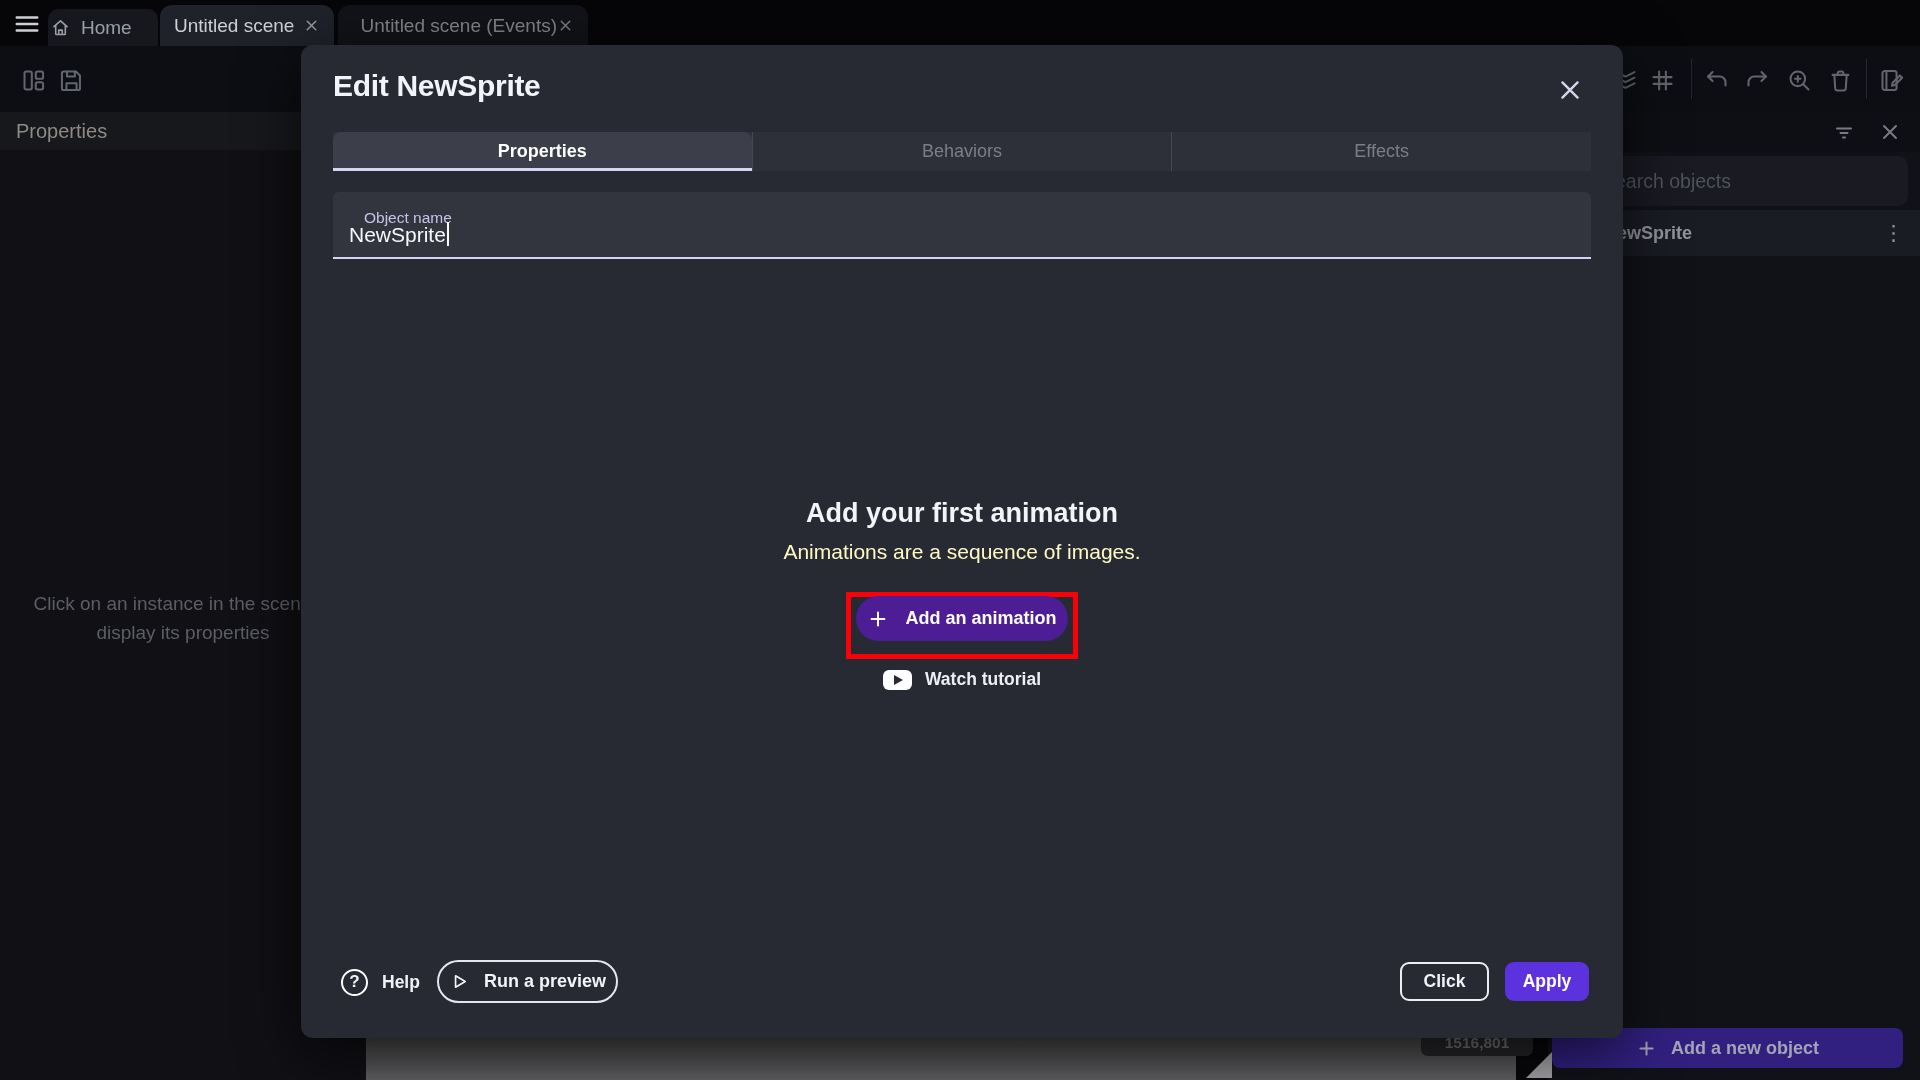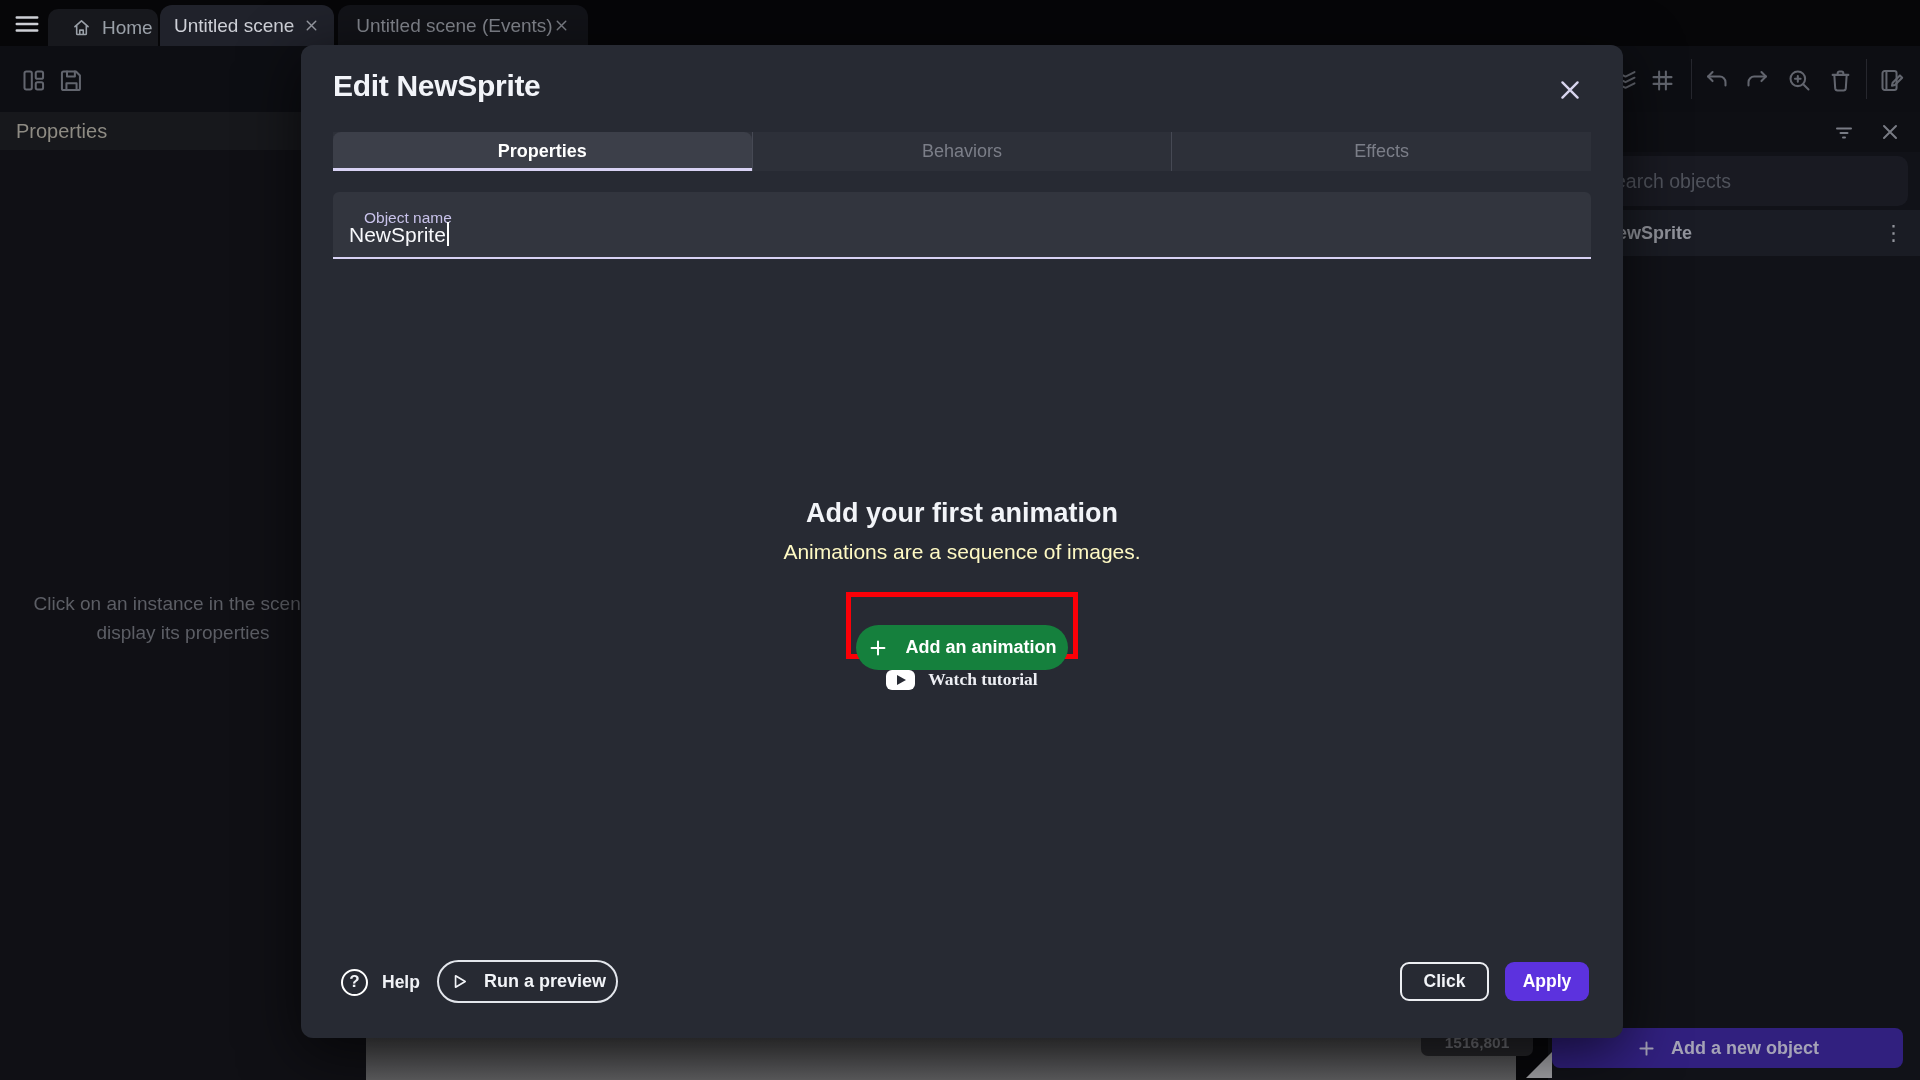--- a/index.html
+++ b/index.html
@@ -5,25 +5,25 @@
   html,body{margin:0;padding:0;background:#000;}
   body{font-family:"Liberation Sans",sans-serif;}
   .screen{position:relative;width:1920px;height:1080px;background:#08080b;overflow:hidden;}
   svg{display:block;}
 
   
   .topbar{position:absolute;left:0;top:0;width:100%;height:46px;background:#060608;}
   .hamburger{position:absolute;left:14px;top:11px;width:26px;height:26px;color:#cdcfd5;cursor:pointer;}
   .tab{position:absolute;display:flex;align-items:center;box-sizing:border-box;cursor:pointer;}
   .tab-home{left:48px;top:9px;height:37px;width:110px;background:#17181d;color:#9aa0a8;
-            border-radius:10px 10px 0 0;gap:10px;padding-left:23px;font-size:19px;}
+            border-radius:10px 10px 0 0;gap:10px;padding-left:2px;font-size:19px;}
   .tab-scene{left:160px;top:5px;height:41px;width:174px;background:#20222b;color:#ced0d7;
              border-radius:12px 12px 0 0;padding:0 14px;justify-content:space-between;font-size:19px;}
   .tab-events{left:338px;top:5px;height:41px;width:250px;background:#121318;color:#82858d;
-              border-radius:12px 12px 0 0;padding:5px 14px;justify-content:center;font-size:19px;}
+              border-radius:12px 12px 0 0;padding:5px 14px;justify-content:flex-end;font-size:19px;}
   .tab-x{width:17px;height:17px;color:#9a9da5;flex:none;cursor:pointer;}
   .tab-events .tab-x{color:#7d8088;}
 
   
   .toolbar{position:absolute;left:0;top:46px;width:100%;height:66px;background:#0d0e13;}
   .tb-icon{position:absolute;top:21px;width:27px;height:27px;color:#62656e;cursor:pointer;}
   .tb-sep{position:absolute;top:13px;width:1px;height:40px;background:#26272e;}
 
   
   .left-panel{position:absolute;left:0;top:112px;width:366px;bottom:0;background:#101015;}
@@ -77,25 +77,25 @@
   .name-label{position:absolute;left:31px;top:9px;font-size:15.5px;color:#c8c2ea;margin-top:8px;}
   .name-value{position:absolute;left:16px;top:30px;font-size:21px;color:#f7f8fb;}
   .caret{display:inline-block;width:2px;height:24px;background:#fff;vertical-align:-4px;margin-left:1px;}
 
   .empty-heading{position:absolute;top:453px;left:0;width:100%;text-align:center;font-size:27px;
                  font-weight:bold;color:#f2f4f8;}
   .empty-sub{position:absolute;top:495px;left:0;width:100%;text-align:center;font-size:21px;color:#fef9c3;}
 
   .highlight-frame{position:absolute;top:547px;left:50%;transform:translateX(-50%);width:222px;height:57px;
                    border:5px solid #fb0007;pointer-events:none;}
-  .add-anim-btn{position:absolute;top:580px;left:50%;transform:translateX(-50%);width:212px;height:45px;
-                border-radius:23px;background:#15803d;color:#fff;display:flex;align-items:center;
+  .add-anim-btn{position:absolute;top:551px;left:50%;transform:translateX(-50%);width:212px;height:45px;
+                border-radius:23px;background:#4c1d95;color:#fff;display:flex;align-items:center;
                 justify-content:center;gap:16px;font-size:18px;font-weight:bold;cursor:pointer;border:none;}
   .watch-row{position:absolute;top:624px;left:0;width:100%;display:flex;justify-content:center;
-             align-items:center;gap:13px;color:#edeff4;font-size:17.5px;font-weight:bold;cursor:pointer;font-family:Liberation Serif, serif;}
+             align-items:center;gap:13px;color:#edeff4;font-size:17.5px;font-weight:bold;cursor:pointer;}
   .yt-icon{width:29px;height:20px;background:#fff;border-radius:6px;position:relative;}
   .yt-icon::after{content:"";position:absolute;left:11px;top:5px;border-left:9px solid #272a33;
                   border-top:5px solid transparent;border-bottom:5px solid transparent;}
 
   .help-btn{position:absolute;left:40px;top:916px;height:42px;display:flex;align-items:center;gap:14px;
             color:#f0f2f6;font-weight:bold;font-size:17.5px;cursor:pointer;}
   .help-icon{width:27px;height:27px;border:2px solid #fff;border-radius:50%;display:flex;align-items:center;
              justify-content:center;font-size:17px;font-weight:bold;box-sizing:border-box;}
   .run-btn{position:absolute;left:136px;top:915px;width:181px;height:43px;border:2px solid #e3e6ec;
            border-radius:22px;display:flex;align-items:center;justify-content:center;gap:14px;

